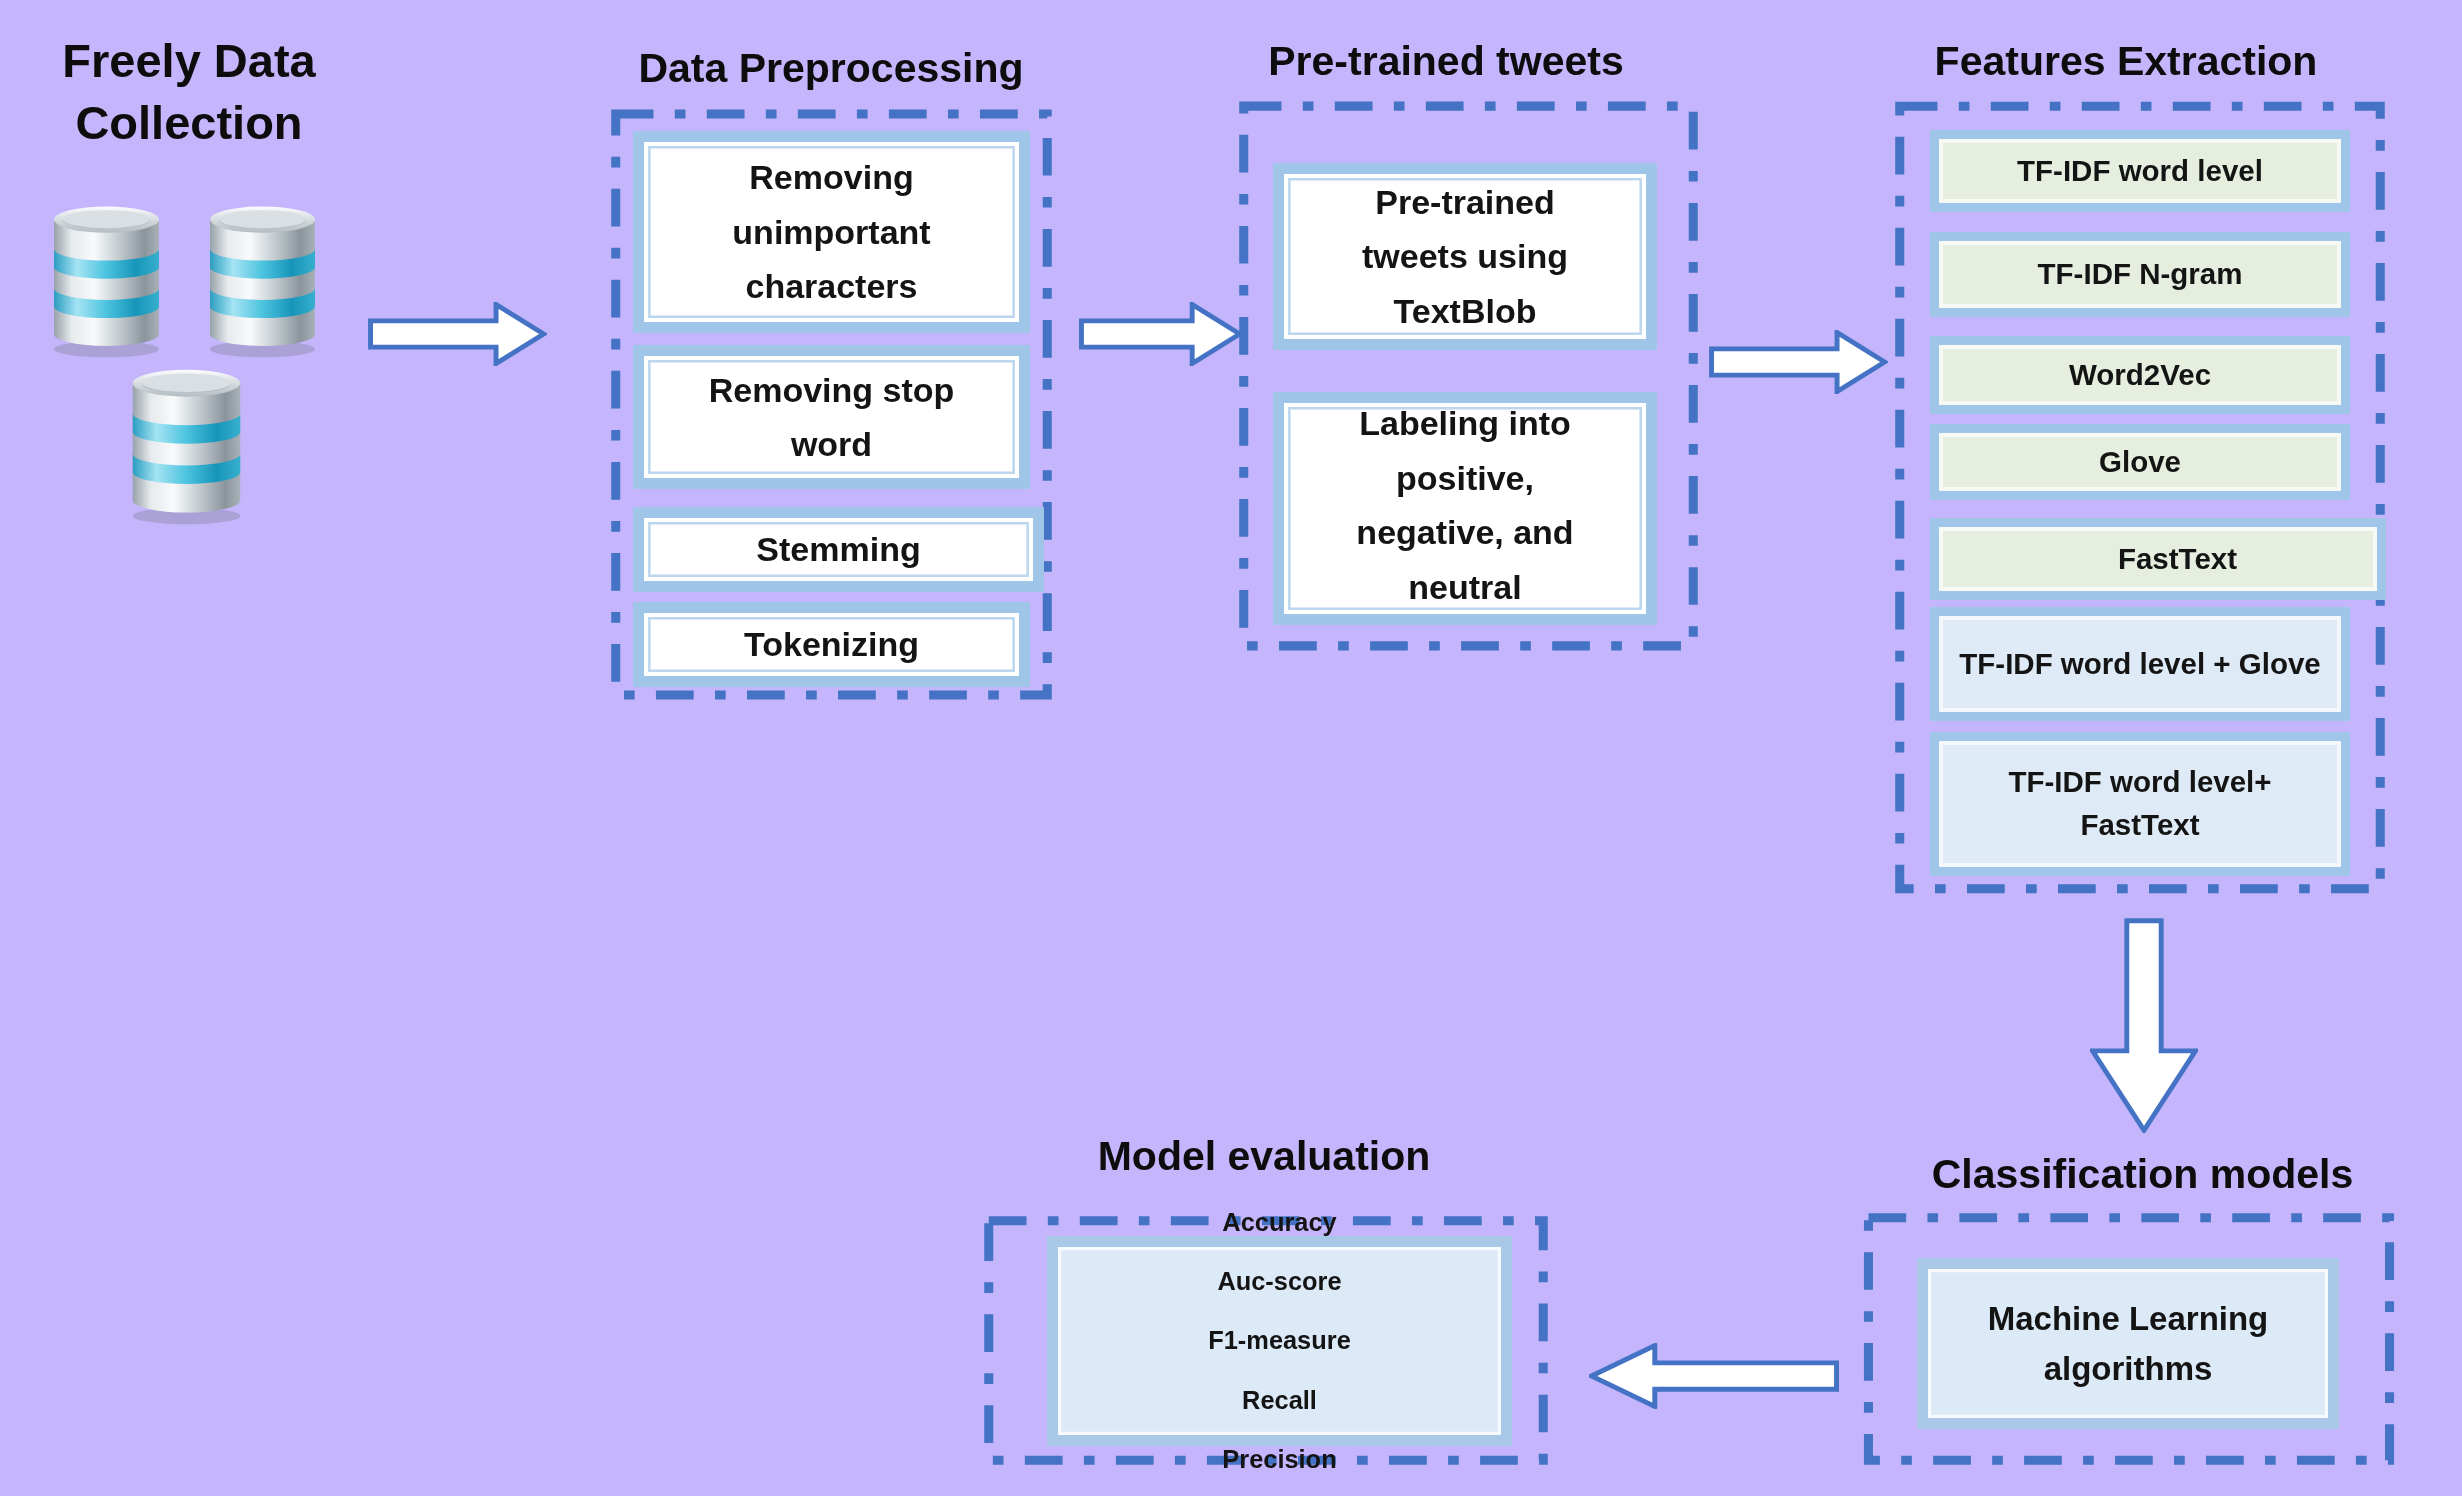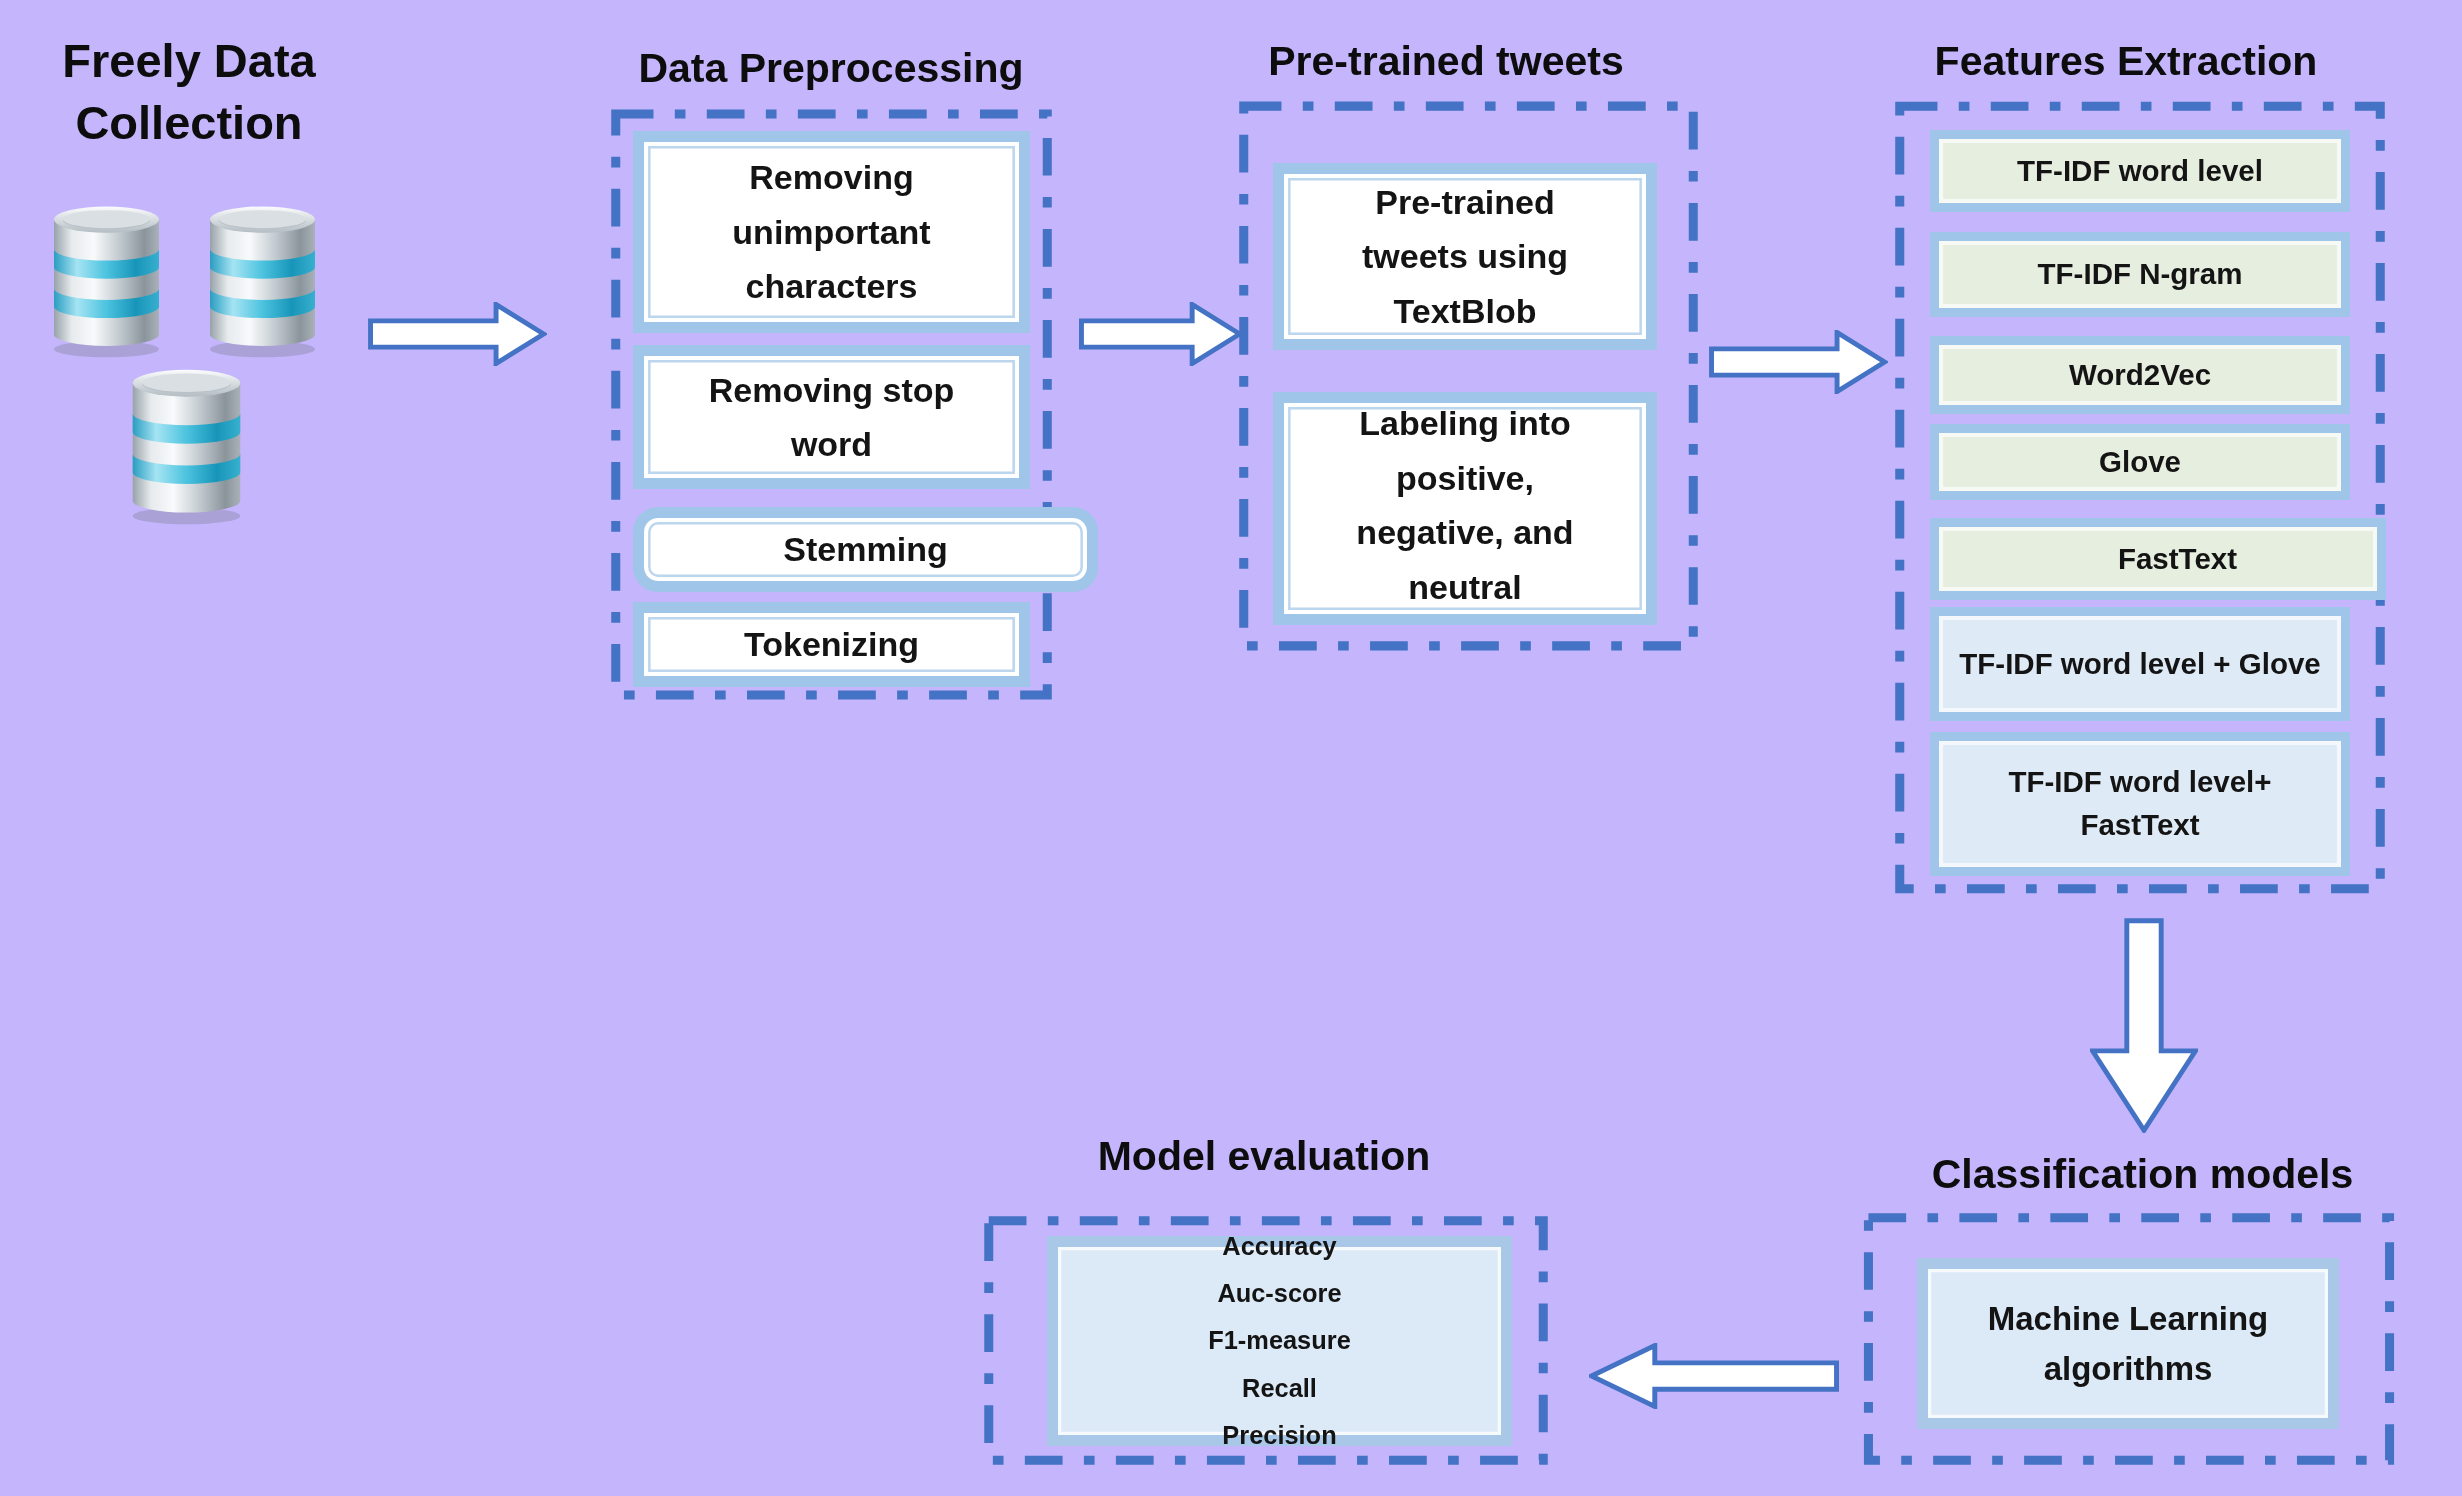--- a/index.html
+++ b/index.html
@@ -53,21 +53,21 @@
     position:absolute;
     background:#DCE9F7;
     border:11.5px solid #A9C8E8;
     box-shadow:inset 0 0 0 3.3px rgba(255,255,255,0.75);
     display:flex;align-items:center;justify-content:center;
     text-align:center;
     font-weight:bold;color:#141414;
     box-sizing:border-box;
   }
   .metrics{
-    display:flex;flex-direction:column;gap:18px;
+    display:flex;flex-direction:column;gap:30px;
     font-size:25.4px;line-height:1.15;font-weight:bold;
   }
   .dash-rect{fill:none;stroke:#4472C4;stroke-width:11;}
   .arrow-shape{fill:#ffffff;stroke:#4472C4;stroke-linejoin:miter;}
 </style>
 </head>
 <body>
 
 <div class="canvas">
 
@@ -129,21 +129,21 @@
   <svg class="abs" style="left:610px;top:108px;" width="443" height="593" viewBox="0 0 540 722">
     <rect class="dash-rect" x="7" y="7" width="526" height="708" stroke-dasharray="46 26 13 26"></rect>
   </svg>
 
   <div class="step-box" style="left:633px;top:131px;width:397px;height:202px;">
     <span class="wrap" style="max-width:271px;">Removing unimportant characters</span>
   </div>
   <div class="step-box" style="left:633px;top:345px;width:397px;height:144px;">
     <span class="wrap" style="max-width:295px;">Removing stop word</span>
   </div>
-  <div class="step-box" style="left:633px;top:507px;width:465px;height:85px;border-radius:25px;">
+  <div class="step-box" style="left:633px;top:507px;width:411px;height:85px;">
     <span>Stemming</span>
   </div>
   <div class="step-box" style="left:633px;top:602px;width:397px;height:85px;">
     <span>Tokenizing</span>
   </div>
 
   <svg class="abs" style="left:1079px;top:302px;" width="164" height="64" viewBox="0 0 200 78">
     <polygon class="arrow-shape" stroke-width="6" points="3,23 138,23 138,3 196,39 138,75 138,55 3,55"></polygon>
   </svg>
 

